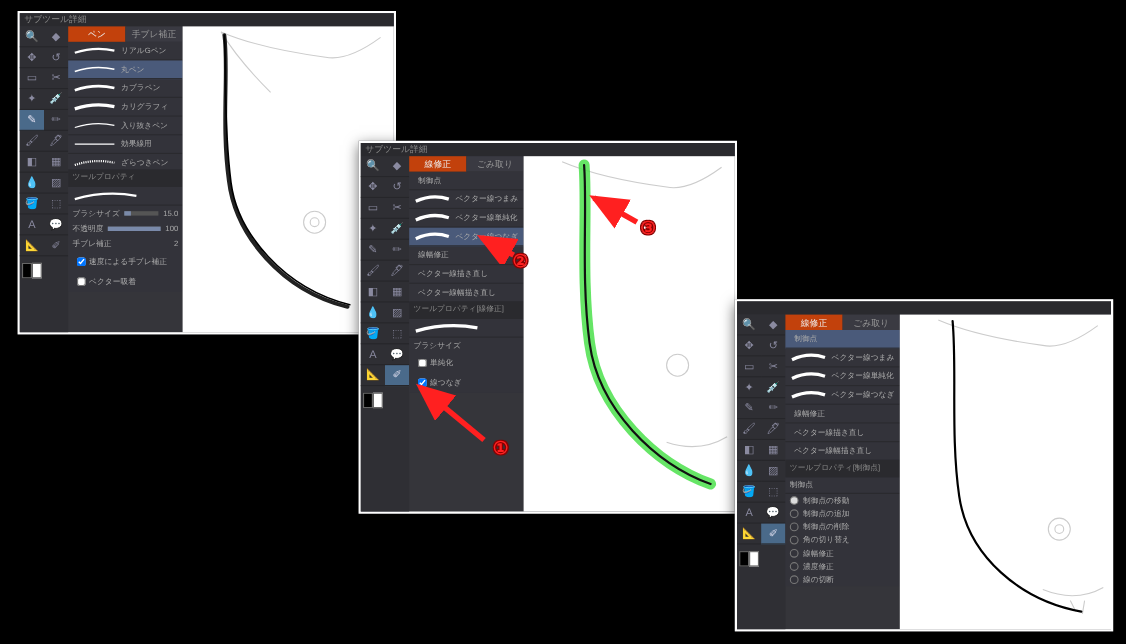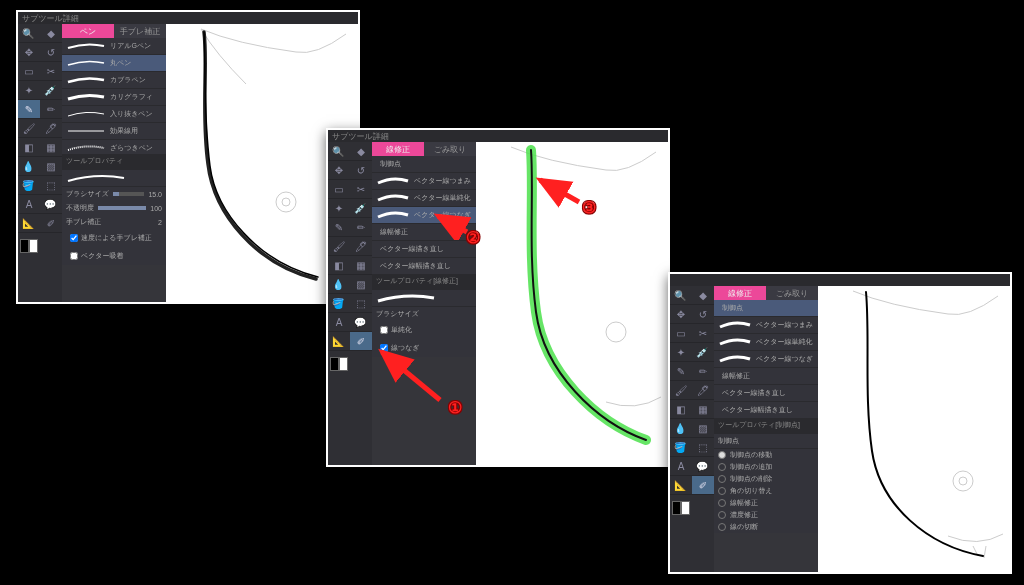--- a/index.html
+++ b/index.html
@@ -21,21 +21,21 @@
     border: 2px solid #fff;
   }
   .canvas-area {
     position: absolute;
     background: #fff;
   }
   .titlebar {
     height: 12px;
     background: #2a2a2e;
     display: flex;
-    align-items: center;
+    align-items: flex-start;
     padding: 0 4px;
     font-size: 8px;
     color: #888;
   }
   .tool-col {
     position: absolute;
     left: 0;
     top: 12px;
     width: 22px;
     background: #2f2f34;
@@ -80,21 +80,21 @@
   .subtool-tab {
     flex: 1;
     font-size: 8px;
     display: flex;
     align-items: center;
     justify-content: center;
     background: #3a3a42;
     color: #999;
   }
   .subtool-tab.active {
-    background: #ec4899;
+    background: #c2410c;
     color: #eee;
     text-align: right;
   }
   .brush-item {
     height: 16px;
     display: flex;
     align-items: center;
     padding: 0 4px;
     border-bottom: 1px solid #2a2a2e;
   }

